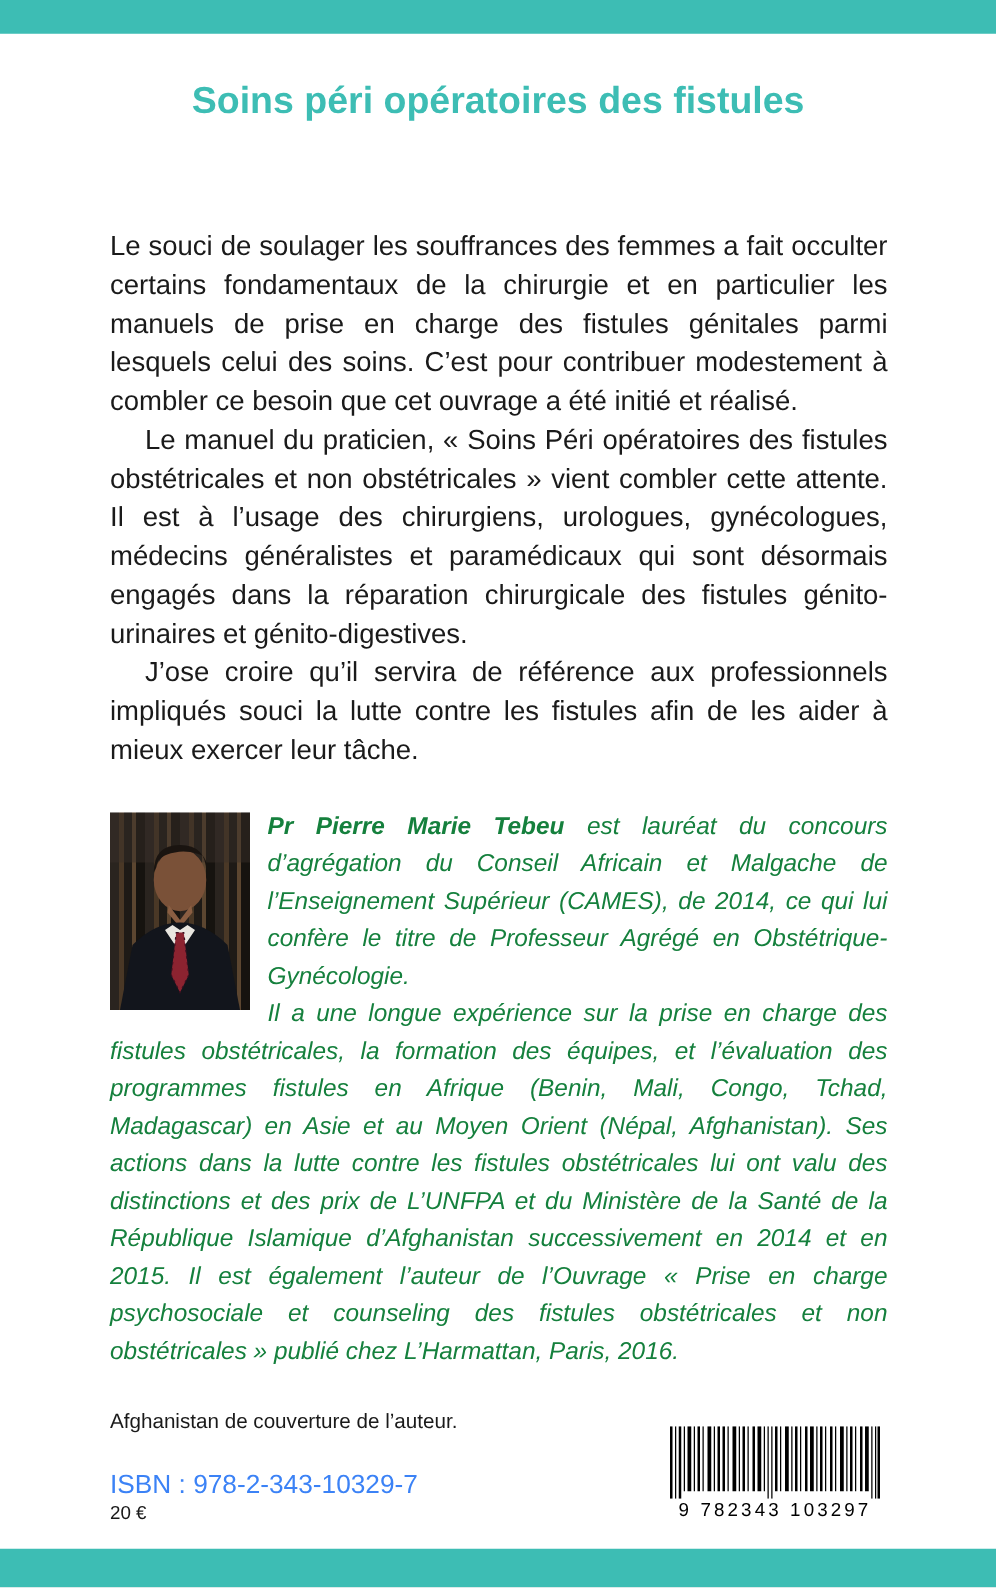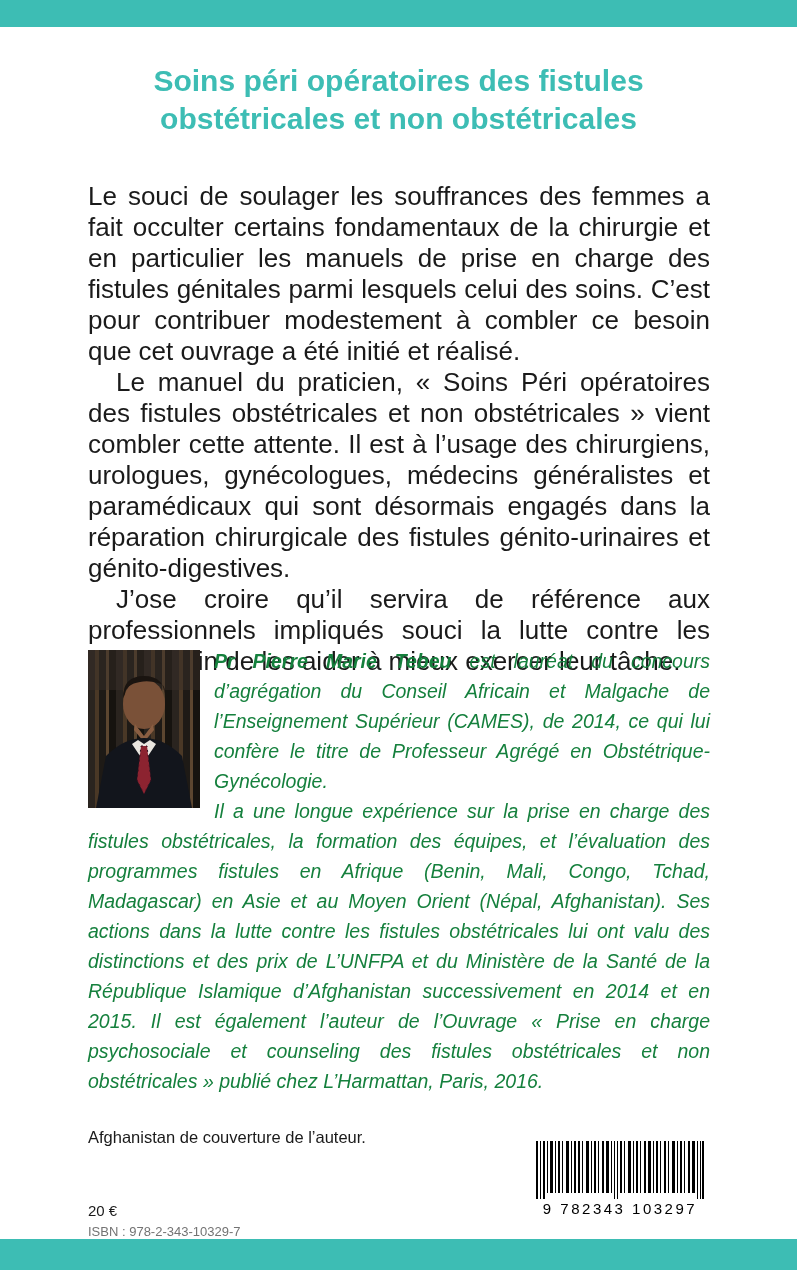--- a/index.html
+++ b/index.html
@@ -35,21 +35,21 @@
     font-weight: bold;
     font-size: 30px;
     line-height: 38px;
   }
 
   .synopsis {
     position: absolute;
     top: 181px;
     left: 88px;
     width: 622px;
-    font-size: 26px;
+    font-size: 22px;
     line-height: 31px;
     color: #1a1a1a;
     text-align: justify;
   }
   .synopsis p { margin: 0; }
   .synopsis p.indent { text-indent: 28px; }
 
   .bio {
     position: absolute;
     top: 646px;
@@ -85,23 +85,22 @@
     position: absolute;
     left: 88px;
     top: 1128px;
     font-size: 16.5px;
     color: #1a1a1a;
   }
   .isbn {
     position: absolute;
     left: 88px;
     top: 1176px;
-    font-size: 13px;
-    color: #737373;
-    margin-top: 48px;
+    font-size: 21px;
+    color: #3b82f6;
   }
   .price {
     position: absolute;
     left: 88px;
     top: 1202px;
     font-size: 15px;
     color: #1a1a1a;
   }
 
   .barcode {
@@ -127,21 +126,20 @@
 </style>
 </head>
 <body>
 
 <div class="page">
 
   <div class="accent-bar top"></div>
 
   <div class="book-title">
     <div>Soins péri opératoires des fistules</div>
-    <div>obstétricales et non obstétricales</div>
   </div>
 
   <div class="synopsis">
     <p>Le souci de soulager les souffrances des femmes a fait occulter certains fondamentaux de la chirurgie et en particulier les manuels de prise en charge des fistules génitales parmi lesquels celui des soins. C’est pour contribuer modestement à combler ce besoin que cet ouvrage a été initié et réalisé.</p>
     <p class="indent">Le manuel du praticien, « Soins Péri opératoires des fistules obstétricales et non obstétricales » vient combler cette attente. Il est à l’usage des chirurgiens, urologues, gynécologues, médecins généralistes et paramédicaux qui sont désormais engagés dans la réparation chirurgicale des fistules génito-urinaires et génito-digestives.</p>
     <p class="indent">J’ose croire qu’il servira de référence aux professionnels impliqués souci la lutte contre les fistules afin de les aider à mieux exercer leur tâche.</p>
   </div>
 
   <div class="bio">
     <div class="author-photo">

